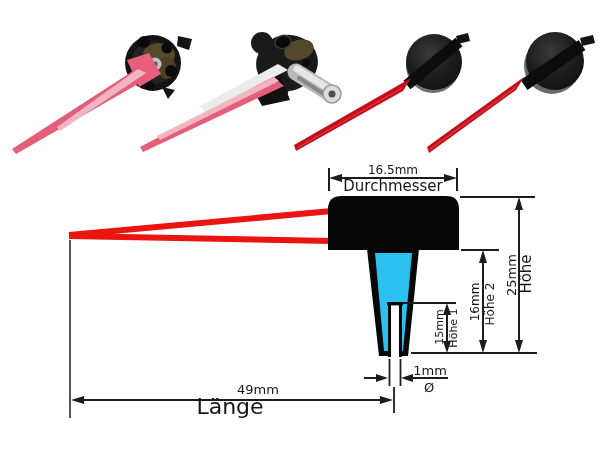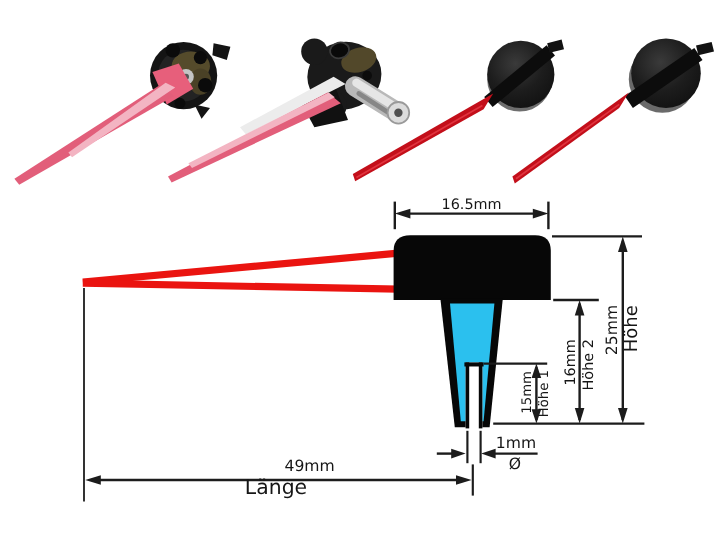--- a/index.html
+++ b/index.html
@@ -9,21 +9,21 @@
   }
   #stage{position:absolute;left:0;top:0;width:600px;height:450px;}
   svg{position:absolute;left:0;top:0;}
   .lbl{position:absolute;white-space:nowrap;transform:translate(-50%,-50%);
        line-height:1;color:#161616;}
   .lbl.rot{transform:translate(-50%,-50%) rotate(-90deg);}
   .f11{font-size:11px;}
   .f12{font-size:12px;}
   .f13{font-size:13px;}
   .f15{font-size:15px;}
-  .f17{font-size:17px;}
+  .f17{font-size:22px;}
 </style>
 </head>
 <body>
 
 <div id="stage">
 
 <svg width="600" height="450" viewBox="0 0 600 450">
   <defs>
     <radialGradient id="capG" cx="42%" cy="34%" r="75%">
       <stop offset="0%" stop-color="#3a3a3a"></stop>
@@ -150,20 +150,21 @@
       <line x1="70" y1="240" x2="70" y2="418" stroke-width="1.5"></line>
       <line x1="394" y1="387" x2="394" y2="413" stroke-width="1.8"></line>
       <line x1="82" y1="400" x2="382" y2="400"></line>
       <polygon points="71,400 84,396 84,404" stroke="none"></polygon>
       <polygon points="393,400 380,396 380,404" stroke="none"></polygon>
     </g>
   </g>
 </svg>
 
 <div class="lbl f12" style="left:393px;top:170px;">16.5mm</div>
+<div class="lbl f15" style="left:393px;top:186px;">Durchmesser</div>
 
 <div class="lbl rot f13" style="left:511px;top:275px;">25mm</div>
 <div class="lbl rot f15" style="left:526px;top:274px;">Höhe</div>
 
 <div class="lbl rot f12" style="left:475px;top:302px;">16mm</div>
 <div class="lbl rot f12" style="left:490px;top:304px;">Höhe 2</div>
 
 <div class="lbl rot f11" style="left:439px;top:327px;">15mm</div>
 <div class="lbl rot f11" style="left:453px;top:328px;">Höhe 1</div>
 

